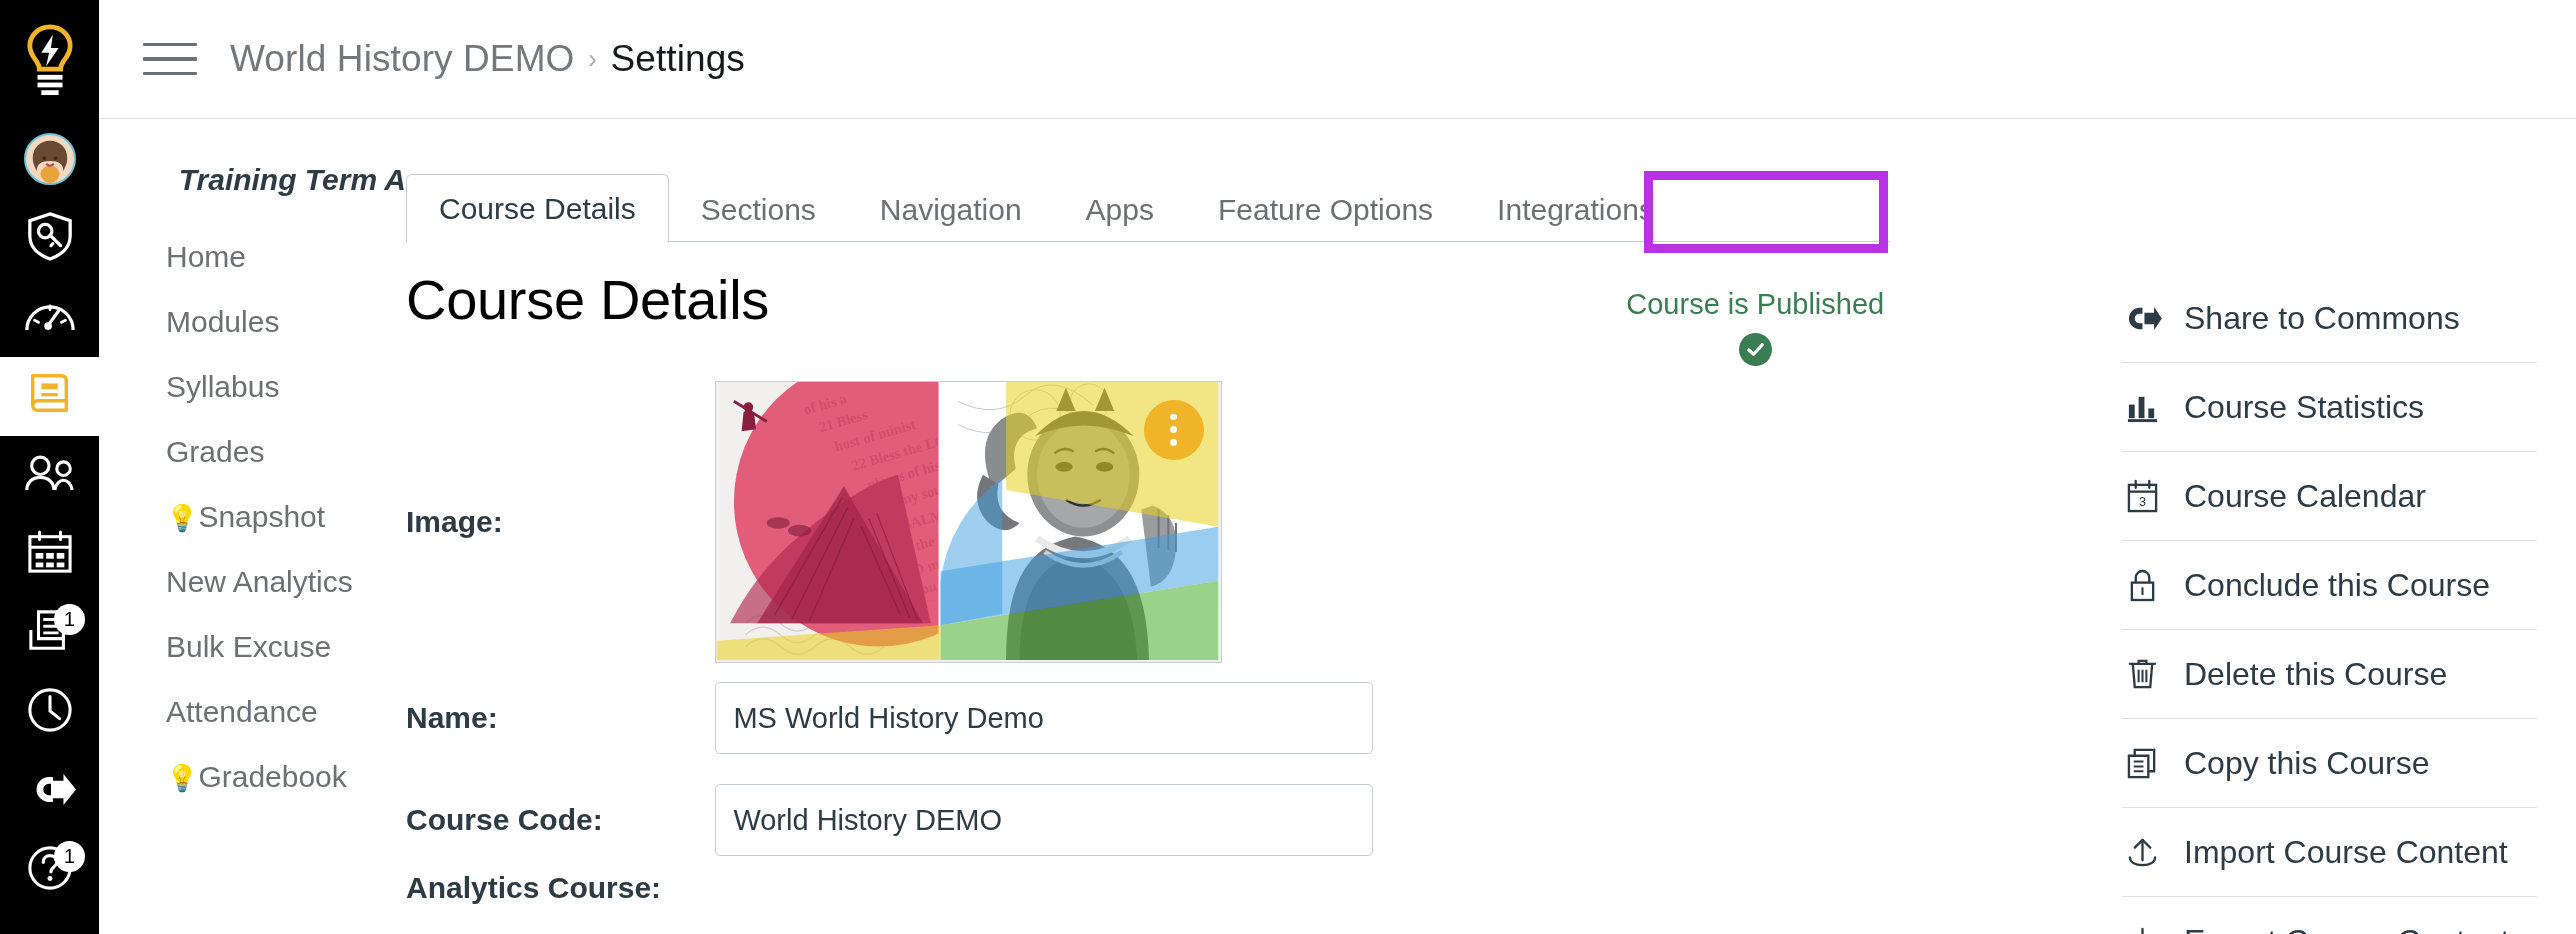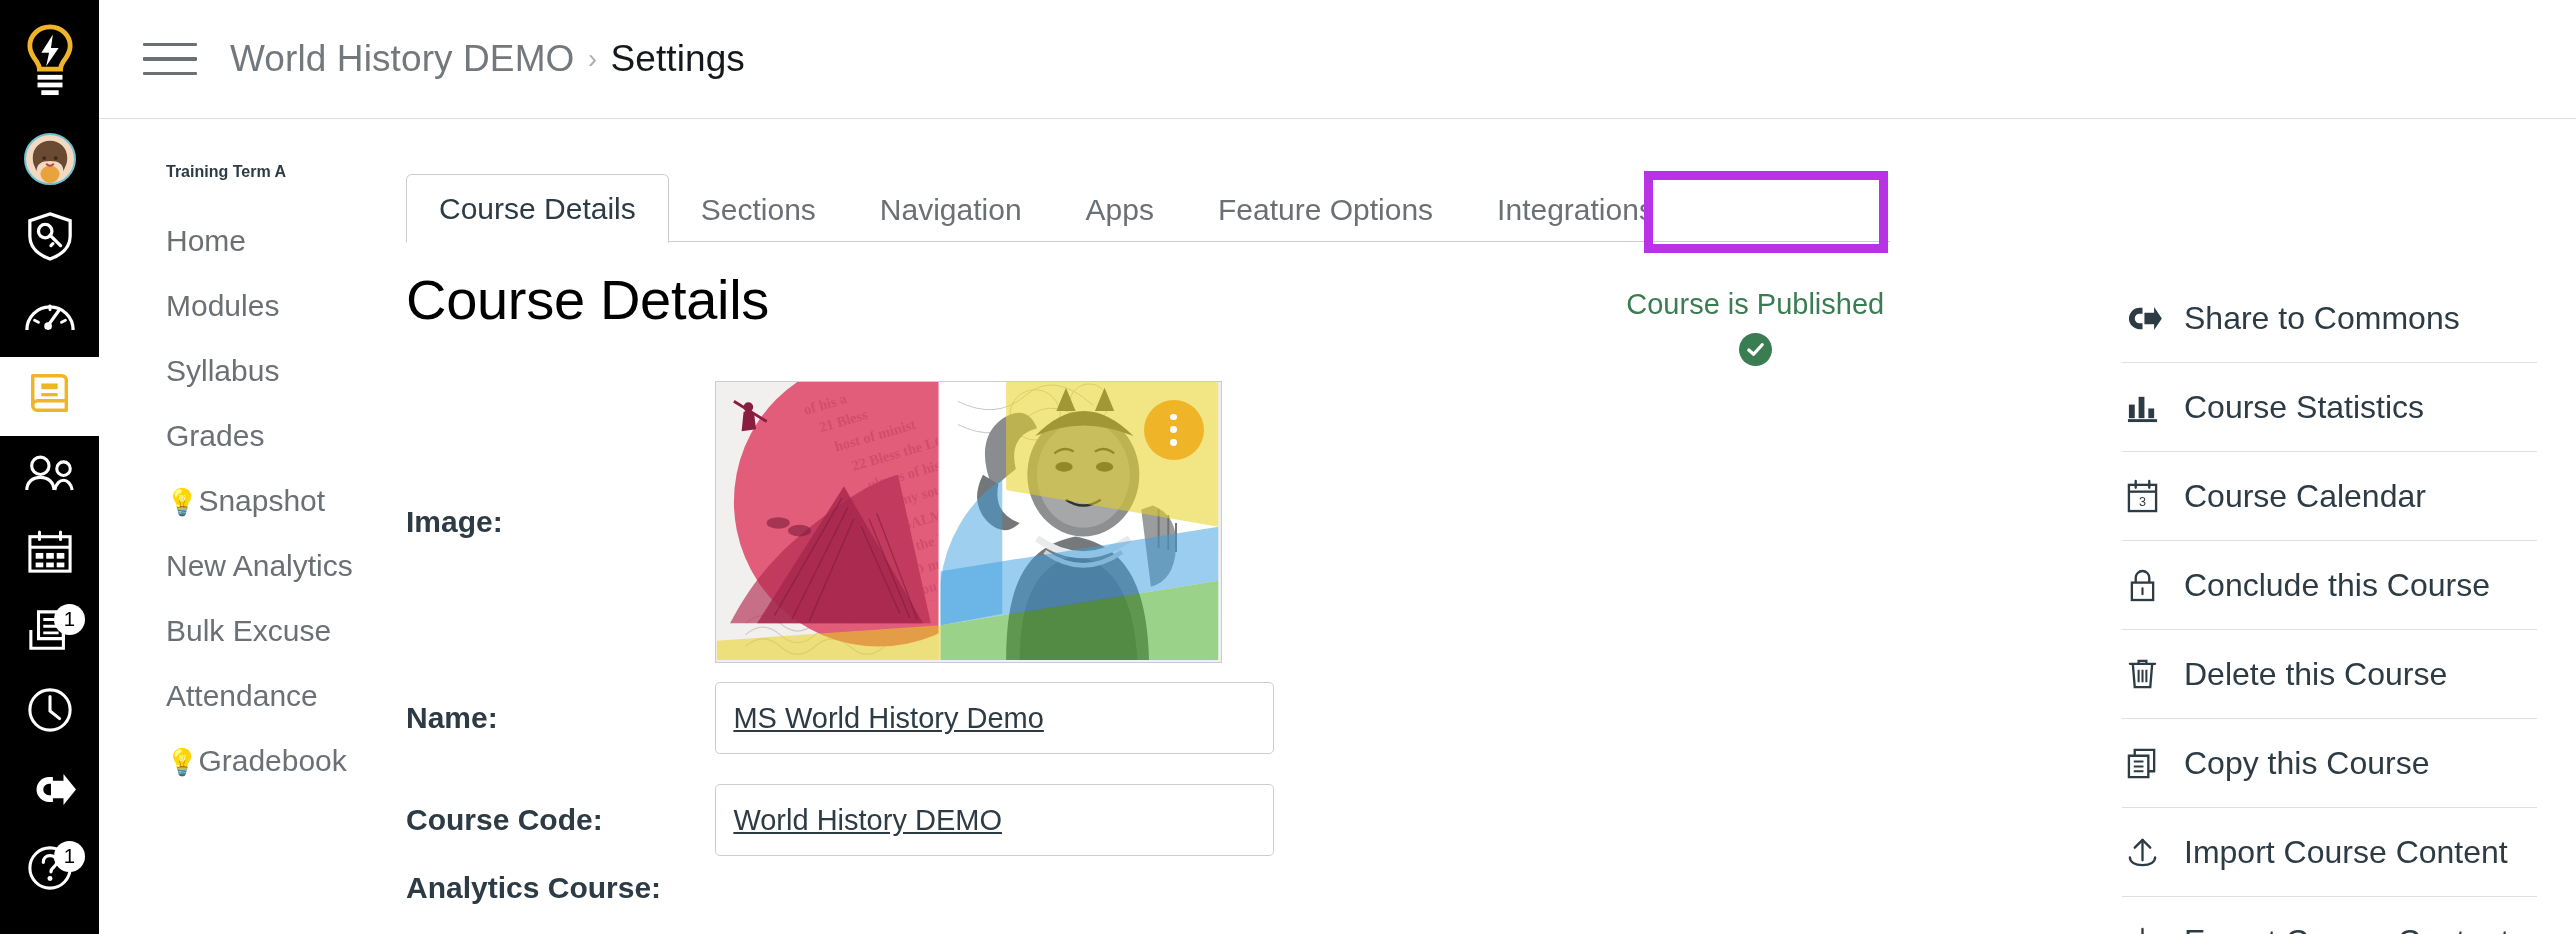--- a/index.html
+++ b/index.html
@@ -69,23 +69,24 @@
 
   
   #body-area { flex: 1; display: flex; min-height: 0; position: relative; }
 
   
   #course-nav {
     width: 307px; flex: 0 0 307px;
     padding: 44px 0 0 23px;
   }
   #term-label {
-    font-size: 16px; color: #2d3b45;
+    font-size: 30px; font-style: italic; color: #2d3b45;
     font-weight: 700;
     padding: 0 0 27px 44px;
+    text-align: right;
   }
   .cnav-item {
     display: block;
     font-size: 30px; color: #6b7075;
     padding: 15.5px 0 15.5px 44px;
     text-decoration: none;
     white-space: nowrap;
   }
   .bulb { font-size: 26px; }
 
@@ -164,27 +165,26 @@
   #course-image .kebab {
     position: absolute; right: 17.4px; top: 17.4px;
     width: 60px; height: 60px; border-radius: 50%;
     background: #f0b429;
     display: flex; flex-direction: column; align-items: center; justify-content: center;
     gap: 5.8px; z-index: 5; cursor: pointer;
   }
   #course-image .kebab i { width: 6.8px; height: 6.8px; border-radius: 50%; background: #ffffff; display: block; }
 
   .text-input {
-    width: 559px; height: 72px;
+    width: 658px; height: 72px;
     border: 1.9px solid #c7cdd1; border-radius: 4.8px;
     background: #ffffff;
     font-size: 29px; color: #2d3b45;
     padding: 0 17.4px;
     font-family: "Liberation Sans", sans-serif;
-    text-decoration: underline;
   }
 
   
   #right-sidebar {
     width: 483px; flex: 0 0 483px;
     padding: 155px 39px 0 29px;
   }
   .rs-item {
     display: flex; align-items: center; gap: 21px;
     height: 89px;

